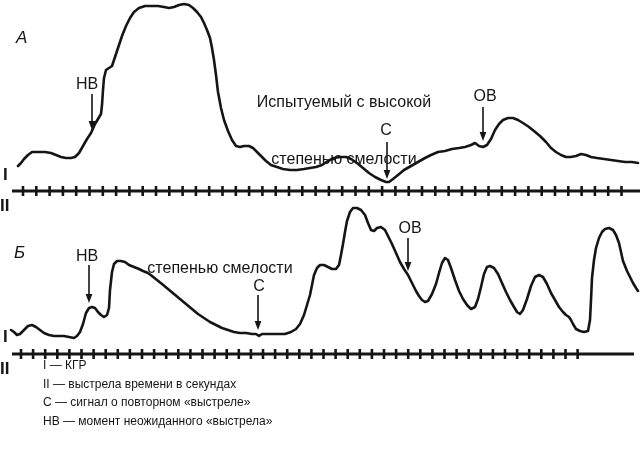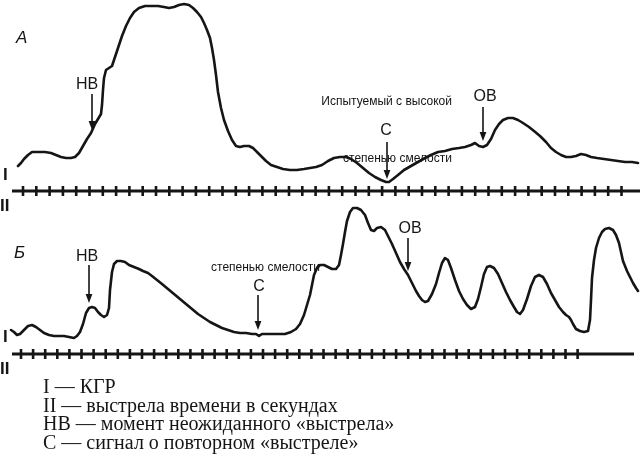--- a/index.html
+++ b/index.html
@@ -3,24 +3,24 @@
 <meta charset="utf-8">
 <style>
   html,body{margin:0;padding:0;background:#ffffff;}
   #figure{
     position:relative;width:644px;height:470px;background:#ffffff;
     font-family:"Liberation Sans",sans-serif;color:#151515;overflow:hidden;
   }
   #figure svg{position:absolute;left:0;top:0;}
   .txt{position:absolute;white-space:pre;}
   .panel-label{font-size:17px;font-style:italic;}
-  .caption{font-size:12px;line-height:19px;text-align:right;font-weight:500;}
+  .caption{font-size:16px;line-height:19px;text-align:center;font-weight:500;}
   .trace-label{font-size:17px;font-weight:600;}
   .ann{position:absolute;font-size:16px;font-weight:500;transform:translateX(-50%);white-space:pre;}
-  .legend{position:absolute;left:43px;top:377px;font-size:20px;line-height:18.6px;font-weight:500;font-family:Liberation Serif, serif;}
+  .legend{position:absolute;left:43px;top:356px;font-size:12px;line-height:18.6px;font-weight:500;}
 </style>
 </head>
 <body>
 
 <div id="figure">
 
   <svg width="644" height="470" viewBox="0 0 644 470">
     <g>
         <polyline points="18,166 21,163 24,159 28,155 32,152 38,152 45,152 51,153 56,155 61,157 66,158 71,158 75,157 79,153 83,146 87,139 91,133 95,124 98,119 101,114 102,105 103,90 104,78 106,70 109,68 112,66 115,57 118,48 122,36 126,26 130,18 134,12 139,8 145,6 152,6 158,6 164,7 169,8 174,7 179,5 184,4 189,5 193,8 197,12 201,17 204,23 207,30 210,38 212,48 214,60 216,75 218,92 221,108 224,120 228,131 232,140 236,146 240,147 244,146 249,146 253,148 257,152 261,156 266,161 271,165 277,167 283,169 290,170 297,170 304,169 310,168 316,167 322,165 328,161 334,158 340,157 346,157 351,159 357,163 363,168 369,173 375,177 381,180 386,182 389,182 393,179 398,175 404,170 411,166 418,162 425,158 431,155 438,152 445,151 452,149 459,148 465,147 471,145 475,143 479,146 483,147 487,145 491,139 495,130 499,124 503,120 508,118 513,118 518,120 523,123 529,127 534,131 540,136 546,142 551,148 556,152 561,155 566,157 571,157 576,156 581,154 586,155 591,157 597,158 604,159 611,160 618,161 625,162 632,162 638,163" fill="none" stroke="#151515" stroke-width="2.6" stroke-linejoin="round" stroke-linecap="round"></polyline>
         <line x1="12" y1="191" x2="640" y2="191" stroke="#151515" stroke-width="3"></line>
@@ -153,17 +153,17 @@
   </div>
   <div class="txt trace-label" style="left:3px;top:327px">I</div>
   <div class="txt trace-label" style="left:0px;top:359px">II</div>
   <div class="ann" style="left: 87px; top: 247px;">НВ</div>
   <div class="ann" style="left: 259px; top: 277px;">С</div>
   <div class="ann" style="left: 410px; top: 219px;">ОВ</div>
 
   <div class="legend">
     <div>I — КГР</div>
     <div>II — выстрела времени в секундах</div>
+    <div>С — сигнал о повторном «выстреле»</div>
     <div>НВ — момент неожиданного «выстрела»</div>
-    <div>С — сигнал о повторном «выстреле»</div>
   </div>
 
 </div>
 
 </body></html>

